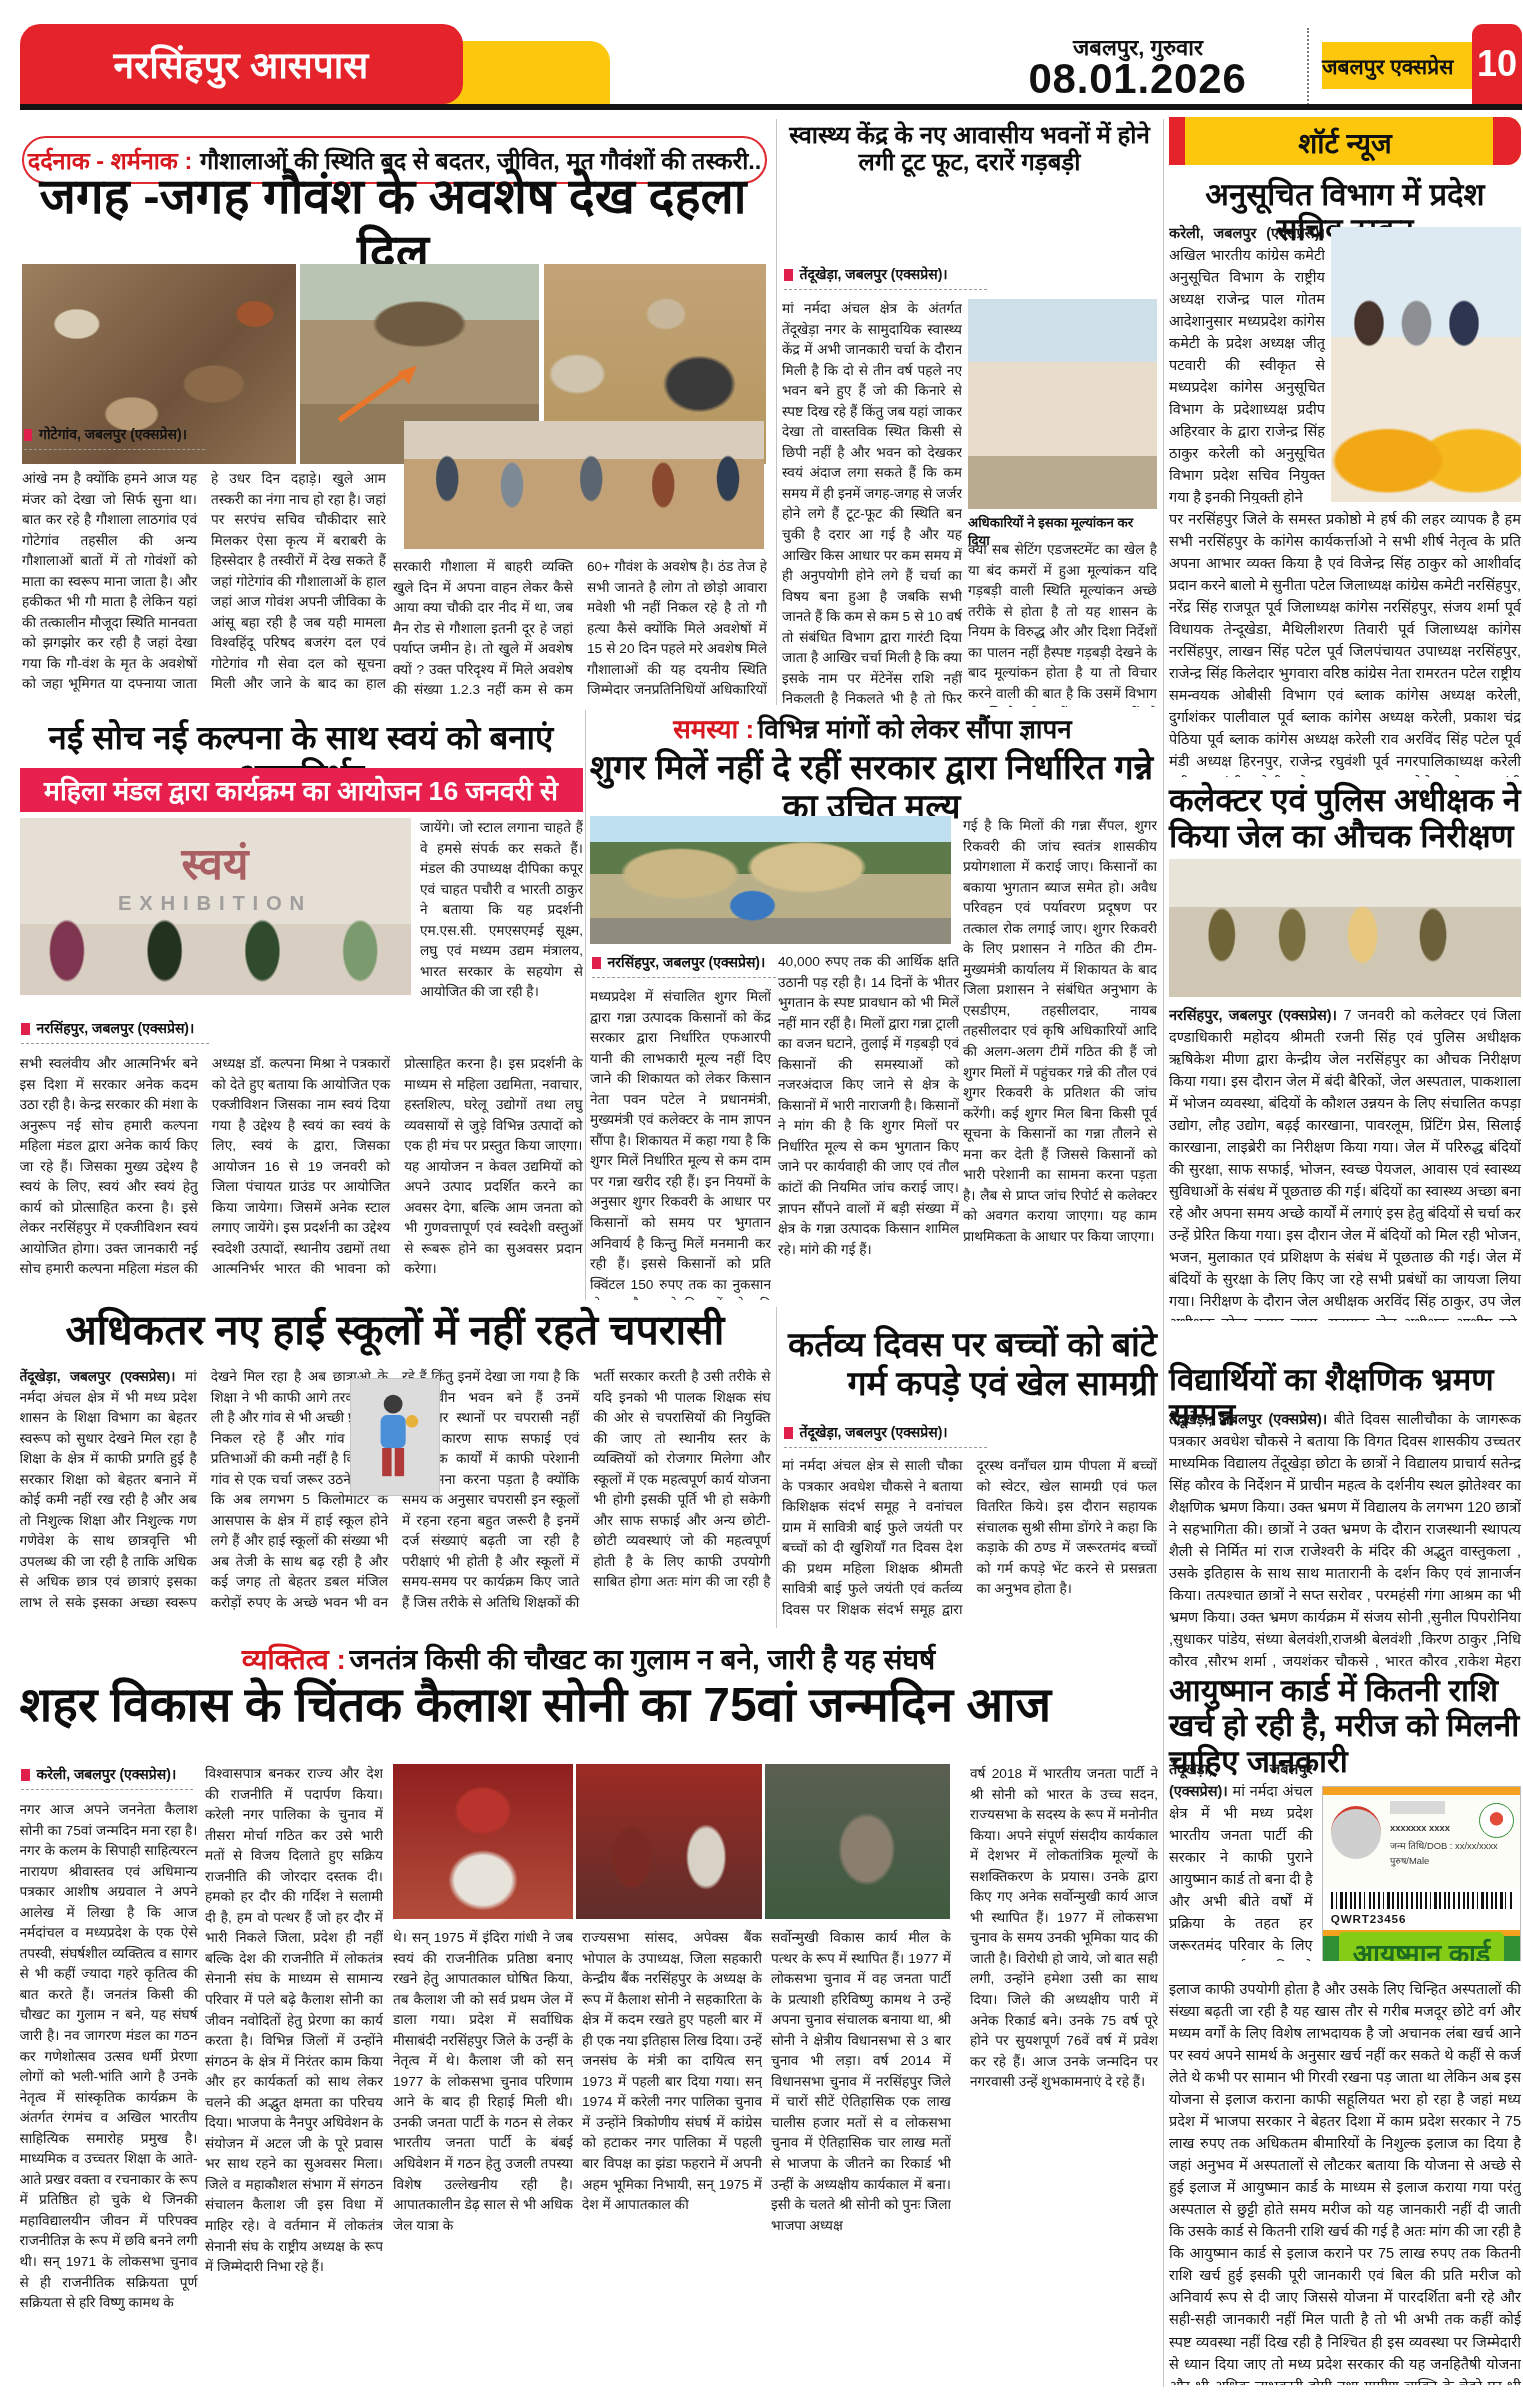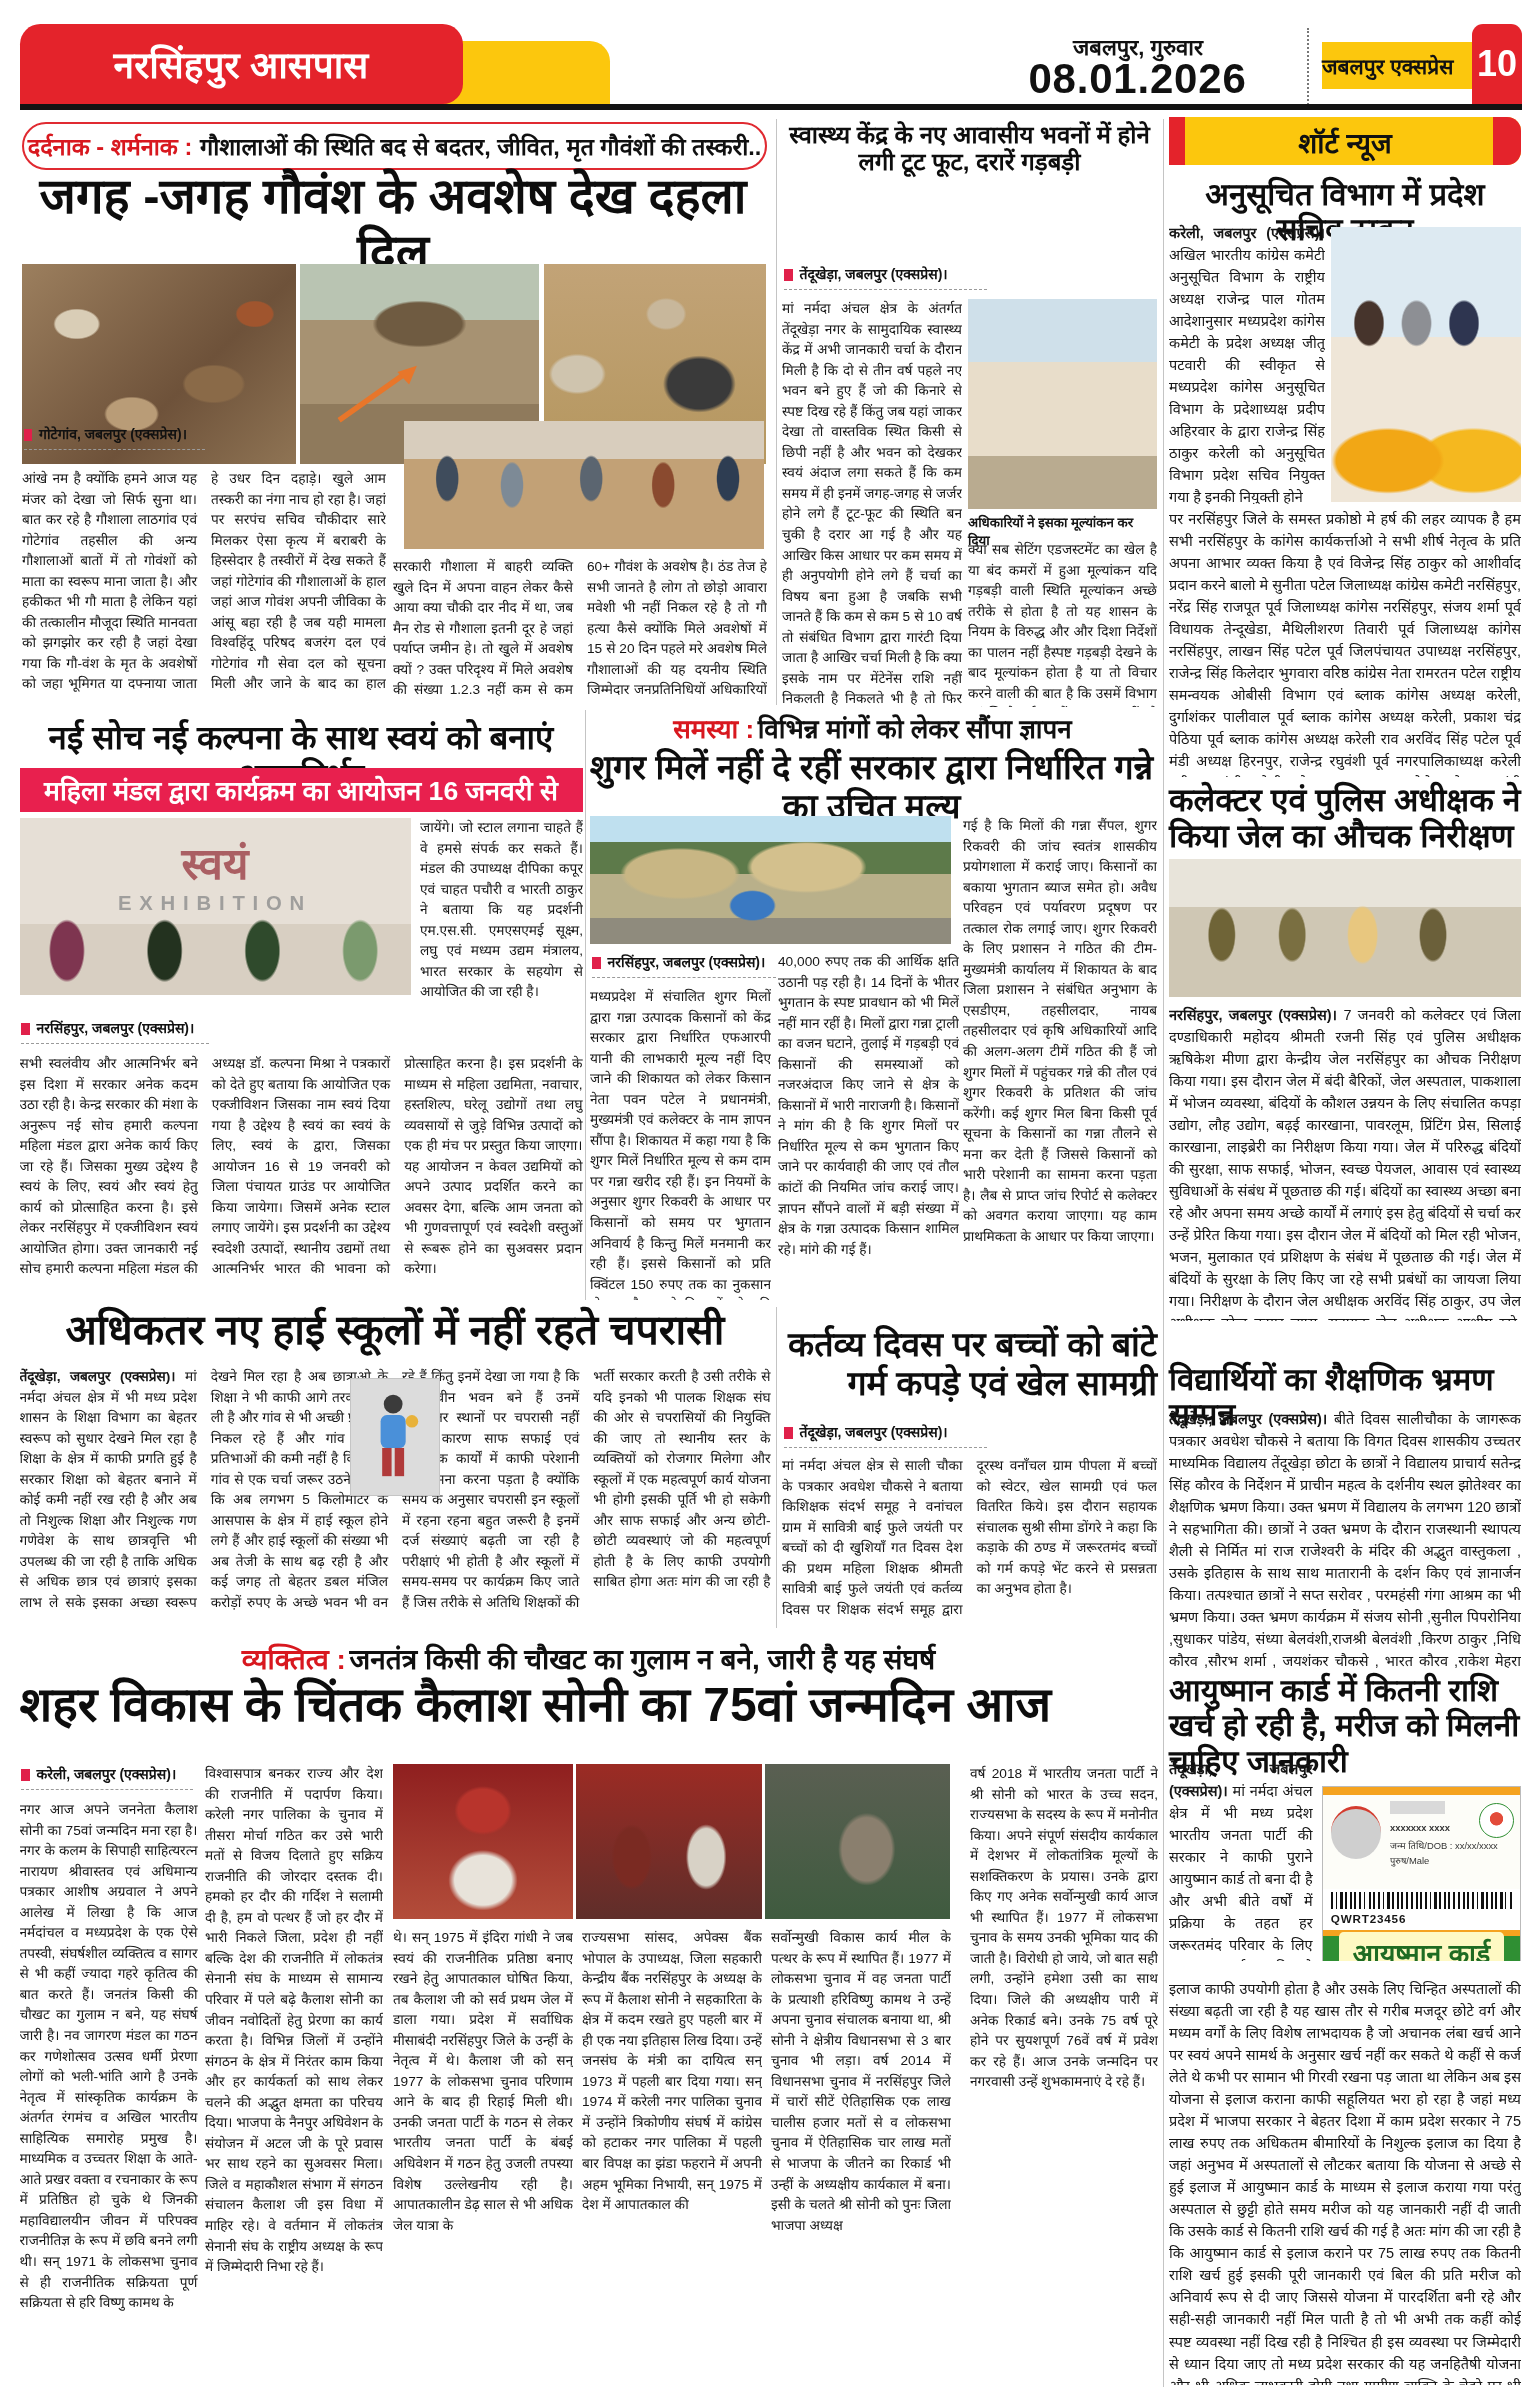--- a/index.html
+++ b/index.html
@@ -80,21 +80,21 @@
      linear-gradient(180deg,#8f1f1f,#b34d3a);}
   .ph-leaders{background:
      radial-gradient(39px 63px at 30% 60%,#7a2a22 0 45%,transparent 52%),
      radial-gradient(39px 63px at 70% 60%,#d8d2c6 0 45%,transparent 52%),
      linear-gradient(180deg,#9c2b24,#5f2e2a);}
   .ph-advani{background:
      radial-gradient(55px 70px at 55% 55%,#8a7f6e 0 45%,transparent 52%),
      linear-gradient(180deg,#5a5f52,#3f5b3f);}
   .barcode{height:17px;background:repeating-linear-gradient(90deg,#111 0 2.3px,#fff 2.3px 4.7px,#111 4.7px 6.3px,#fff 6.3px 9.4px);}
   .greenbar{background:#2f8f33;display:flex;align-items:center;justify-content:center;}
-  .greenbar span{background:#fef9c3;color:#1e6b22;font-weight:900;font-size:26.6px;padding:1.6px 14px;border-radius:4.7px;}
+  .greenbar span{background:#84cc16;color:#1e6b22;font-weight:900;font-size:26.6px;padding:1.6px 14px;border-radius:4.7px;}
 </style>
 </head>
 <body>
 
 <div id="page">
 
   <div class="abs" style="left:0;top:0;width:1523px;height:113px;">
     <div class="abs" style="left:235px;top:41px;width:375px;height:63px;background:#fcc70d;border-radius:20.3px 20.3px 0 0;"></div>
     <div class="abs" style="left:19.5px;top:23.5px;width:443px;height:80px;background:#e4232b;border-radius:20.3px 20.3px 20.3px 0;display:flex;align-items:center;justify-content:center;">
       <span style="color:#fff;font-weight:900;font-size:37px;letter-spacing:0;">नरसिंहपुर आसपास</span>
@@ -109,21 +109,21 @@
       <span style="color:#fff;font-weight:900;font-size:36px;">10</span>
     </div>
     <div class="abs" style="left:19.5px;top:104px;width:1502px;height:6.3px;background:#131313;"></div>
   </div>
 
   <div class="vrule" style="left:776px;top:119px;height:586px;"></div>
   <div class="vrule" style="left:1163px;top:119px;height:2268px;"></div>
   <div class="vrule" style="left:585px;top:710px;height:590px;"></div>
   <div class="vrule" style="left:776px;top:1307px;height:321px;"></div>
 
-  <div class="abs kickbox" style="left:22px;top:122px;width:741px;height:44px;">
+  <div class="abs kickbox" style="left:22px;top:136px;width:741px;height:44px;">
     <span class="kick-red" style="font-size:23.5px;">दर्दनाक - शर्मनाक :</span>
     <span class="kick-blk" style="font-size:23.5px;">गौशालाओं की स्थिति बद से बदतर, जीवित, मृत गौवंशों की तस्करी..</span>
   </div>
   <div class="abs hl center" style="left:19.5px;top:169px;width:747px;font-size:49px;">जगह -जगह गौवंश के अवशेष देख दहला दिल</div>
   <div class="abs photo ph-carcass" style="left:22px;top:264px;width:274px;height:200px;"></div>
   <div class="abs photo ph-digger" style="left:300px;top:264px;width:239px;height:200px;">
     <svg width="94" height="70" style="position:absolute;left:31px;top:94px;" viewBox="0 0 120 90">
       <line x1="10" y1="80" x2="95" y2="20" stroke="#e8762a" stroke-width="7"></line>
       <polygon points="110,10 85,18 100,34" fill="#e8762a"></polygon>
     </svg>

